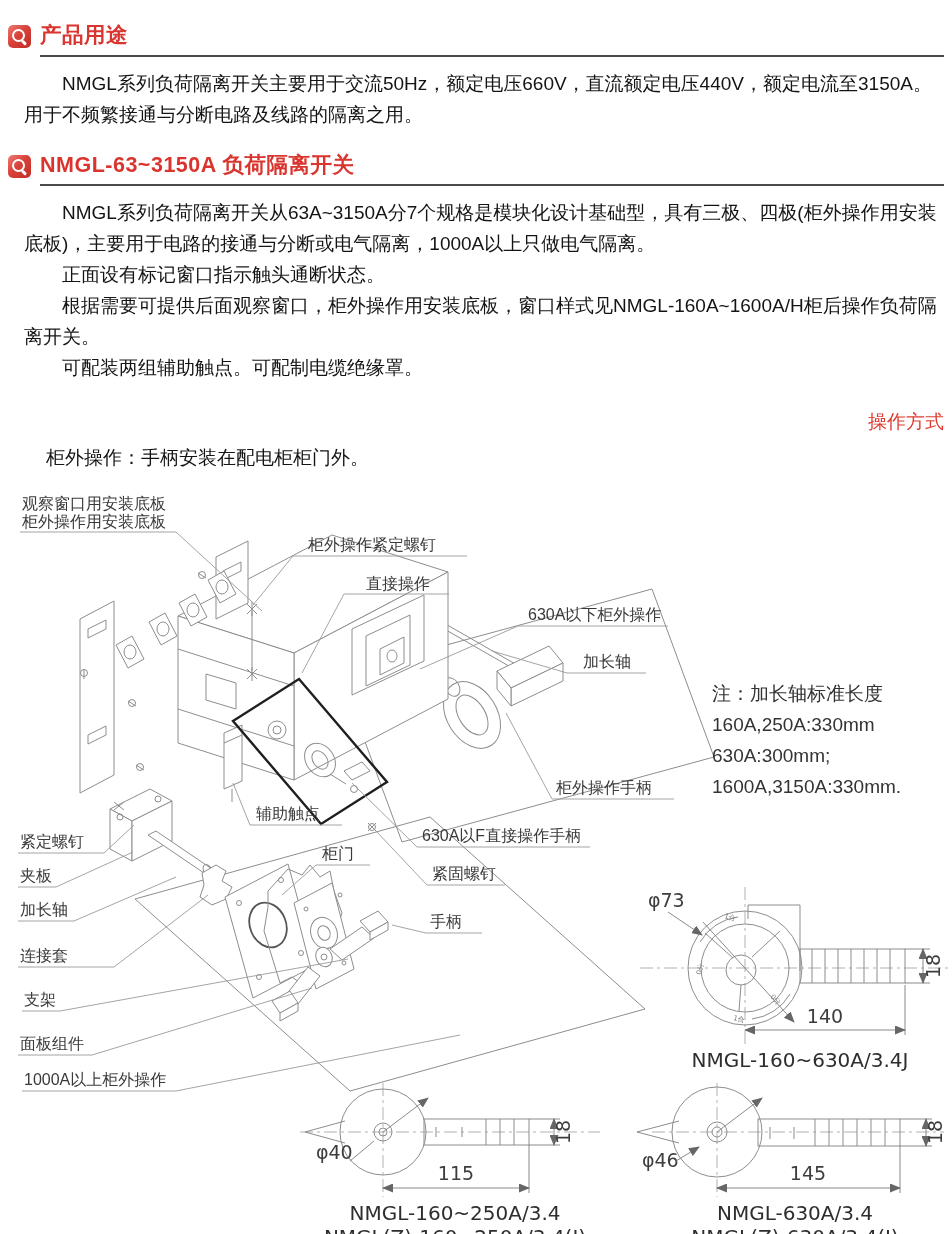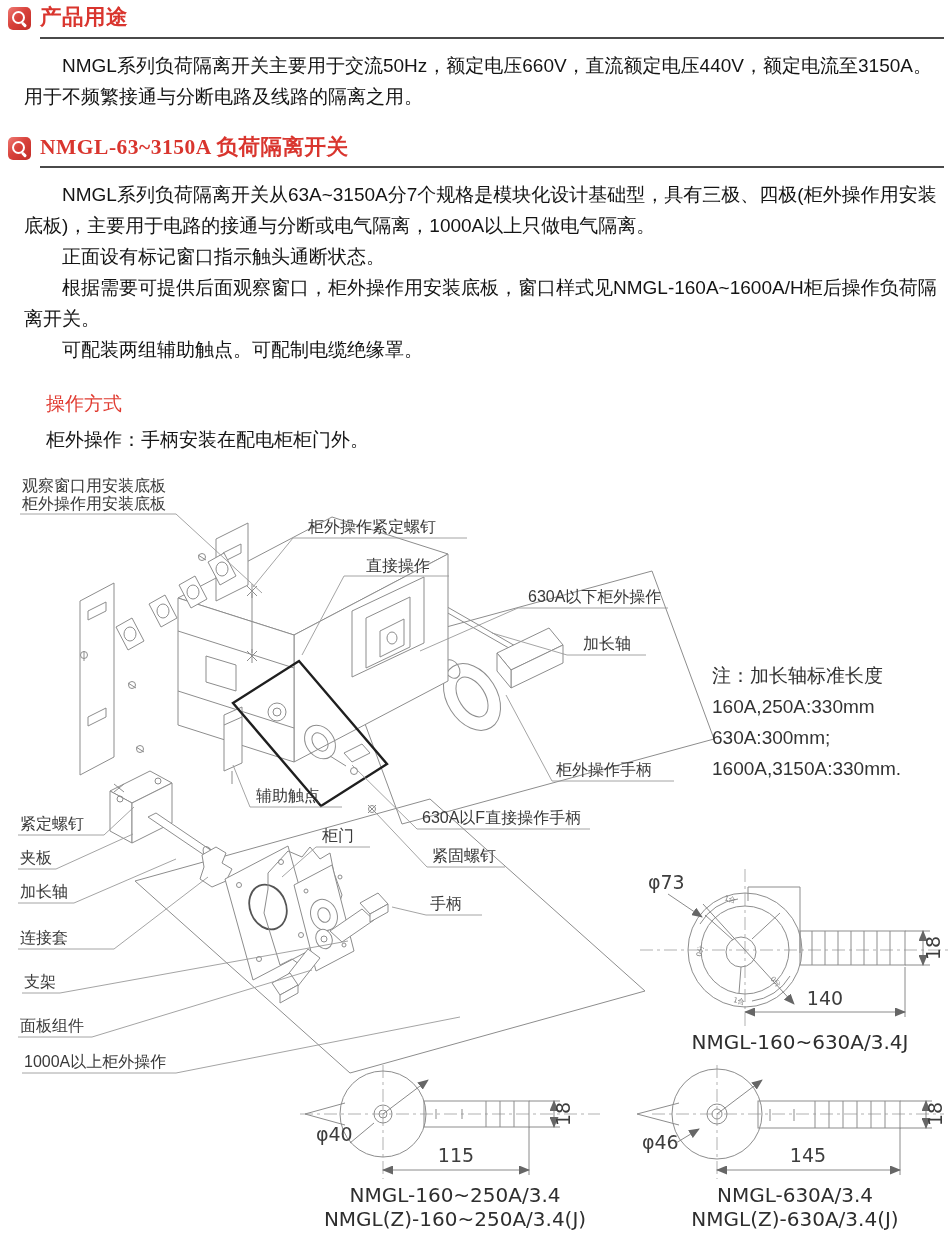--- a/index.html
+++ b/index.html
@@ -1,41 +1,41 @@
 <!DOCTYPE html>
 <html><head>
 <meta charset="utf-8">
 <style>
   html,body{margin:0;padding:0;background:#ffffff;}
   body{
     width:952px;height:1234px;overflow:hidden;position:relative;
     font-family:"Liberation Sans","DejaVu Sans",sans-serif;color:#1a1a1a;
   }
-  .page{padding:4px 8px 0 8px;}
+  .page{padding:22px 8px 0 8px;}
   
   .sec-header{display:flex;align-items:flex-start;margin:2px 0 0 0;}
   .zoom-icon{
     width:23px;height:23px;border-radius:5px;flex:0 0 23px;position:relative;
     background:linear-gradient(135deg,#ef7a74 0%,#d8423b 45%,#c22d27 100%);
     margin-right:9px;margin-top:1px;
   }
   .zi-circle{
     position:absolute;left:4px;top:4px;width:9px;height:9px;border:2px solid #fff;border-radius:50%;
   }
   .zi-handle{
     position:absolute;left:14px;top:14px;width:6px;height:2.5px;background:#fff;
     transform:rotate(45deg);transform-origin:0 50%;border-radius:2px;
   }
   .sec-title-wrap{flex:1;border-bottom:2px solid #4a4a4a;padding-bottom:7px;}
   .sec-title{font-size:21.5px;font-weight:bold;color:#d9352e;letter-spacing:0.5px;line-height:1.1;}
   
   .para{font-size:19px;line-height:31px;margin:0;text-indent:2em;color:#141414;}
   .block{margin:11px 2px 0 16px;}
   .op-block{margin:26px 0 0 38px;}
-  .op-title{font-size:19px;color:#e03a30;margin:0 0 8px 0;font-weight:normal;}
+  .op-title{font-size:19px;color:#e03a30;margin:0 0 8px 0;font-weight:normal;text-align:right;}
   .op-line{font-size:19px;line-height:30px;margin:0;color:#141414;}
   
   .diagram{display:block;margin-top:10px;}
   .ln{fill:none;stroke:#8d8d8d;stroke-width:1;}
   .lnf{fill:#ffffff;stroke:#8d8d8d;stroke-width:1;}
   .bold{fill:none;stroke:#1f1f1f;stroke-width:2.4;}
   .ldr{fill:none;stroke:#9a9a9a;stroke-width:0.9;}
   .cl{fill:none;stroke:#a8a8a8;stroke-width:0.9;stroke-dasharray:13 4 3 4;}
   .dimln{fill:none;stroke:#7d7d7d;stroke-width:0.9;}
   .lbl{font-size:16px;fill:#3a3a3a;font-family:"Liberation Sans",sans-serif;}
@@ -55,21 +55,21 @@
         <span class="zi-handle"></span>
       </span>
     <div class="sec-title-wrap">
       <span class="sec-title">产品用途</span>
     </div>
   </div>
   <div class="block">
     <p class="para">NMGL系列负荷隔离开关主要用于交流50Hz，额定电压660V，直流额定电压440V，额定电流至3150A。用于不频繁接通与分断电路及线路的隔离之用。</p>
   </div>
 
-  <div class="sec-header" style="margin-top:24px;font-family:Liberation Serif, serif;">
+  <div class="sec-header" style="margin-top:24px;">
     <span class="zoom-icon">
         <span class="zi-circle"></span>
         <span class="zi-handle"></span>
       </span>
     <div class="sec-title-wrap">
       <span class="sec-title">NMGL-63~3150A 负荷隔离开关</span>
     </div>
   </div>
   <div class="block">
     <p class="para">NMGL系列负荷隔离开关从63A~3150A分7个规格是模块化设计基础型，具有三极、四极(柜外操作用安装底板)，主要用于电路的接通与分断或电气隔离，1000A以上只做电气隔离。</p>

